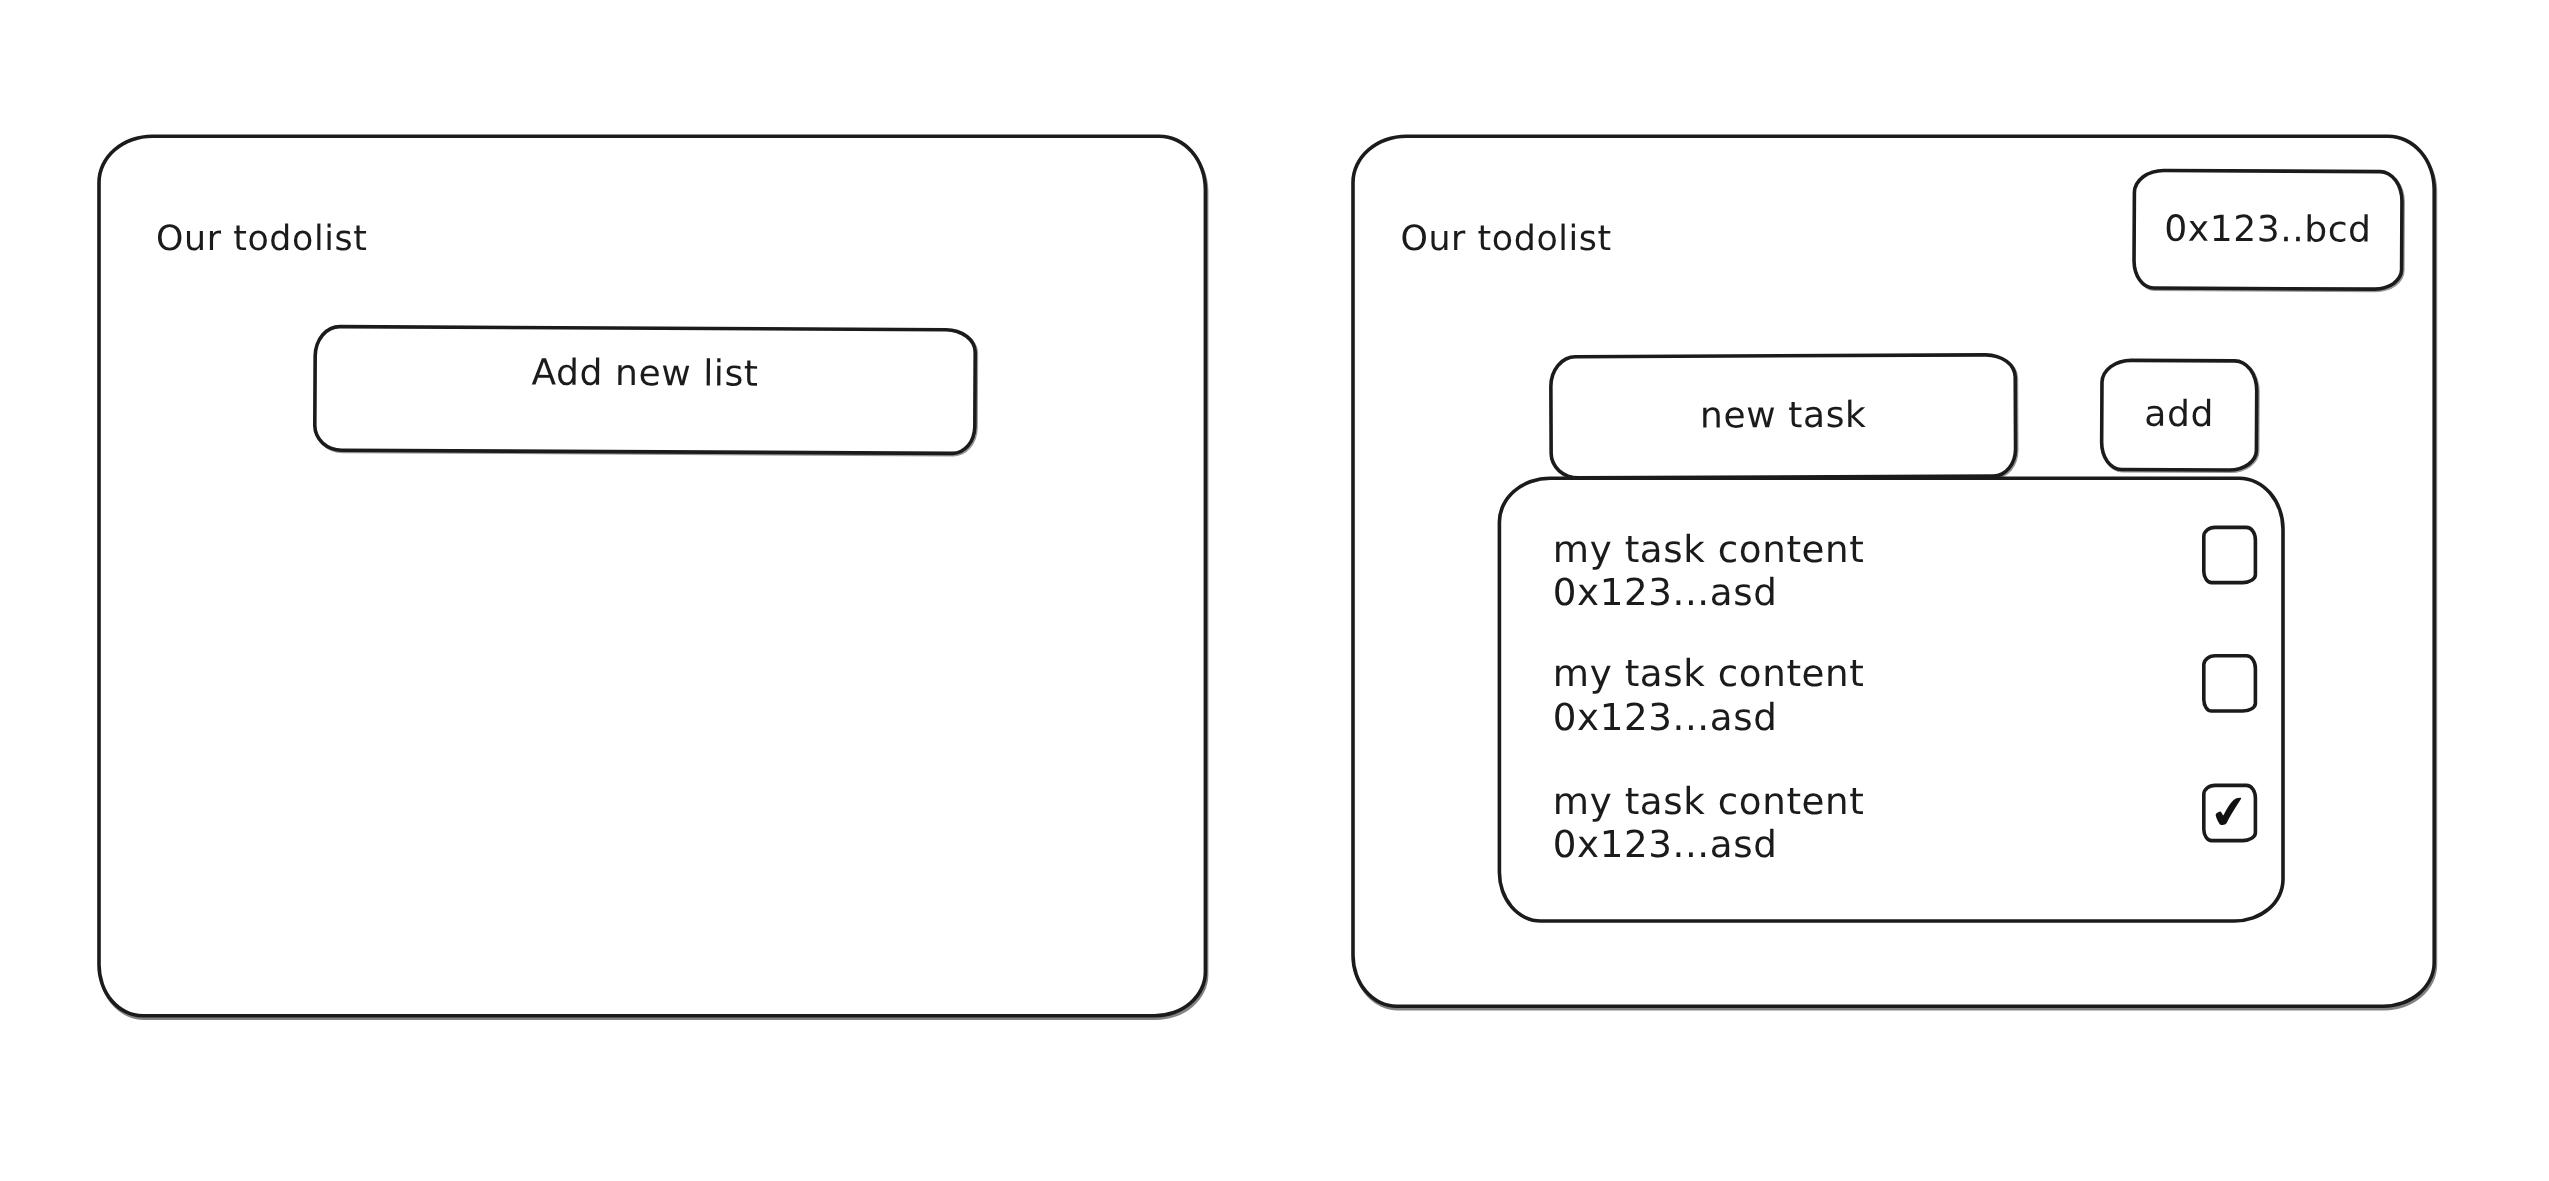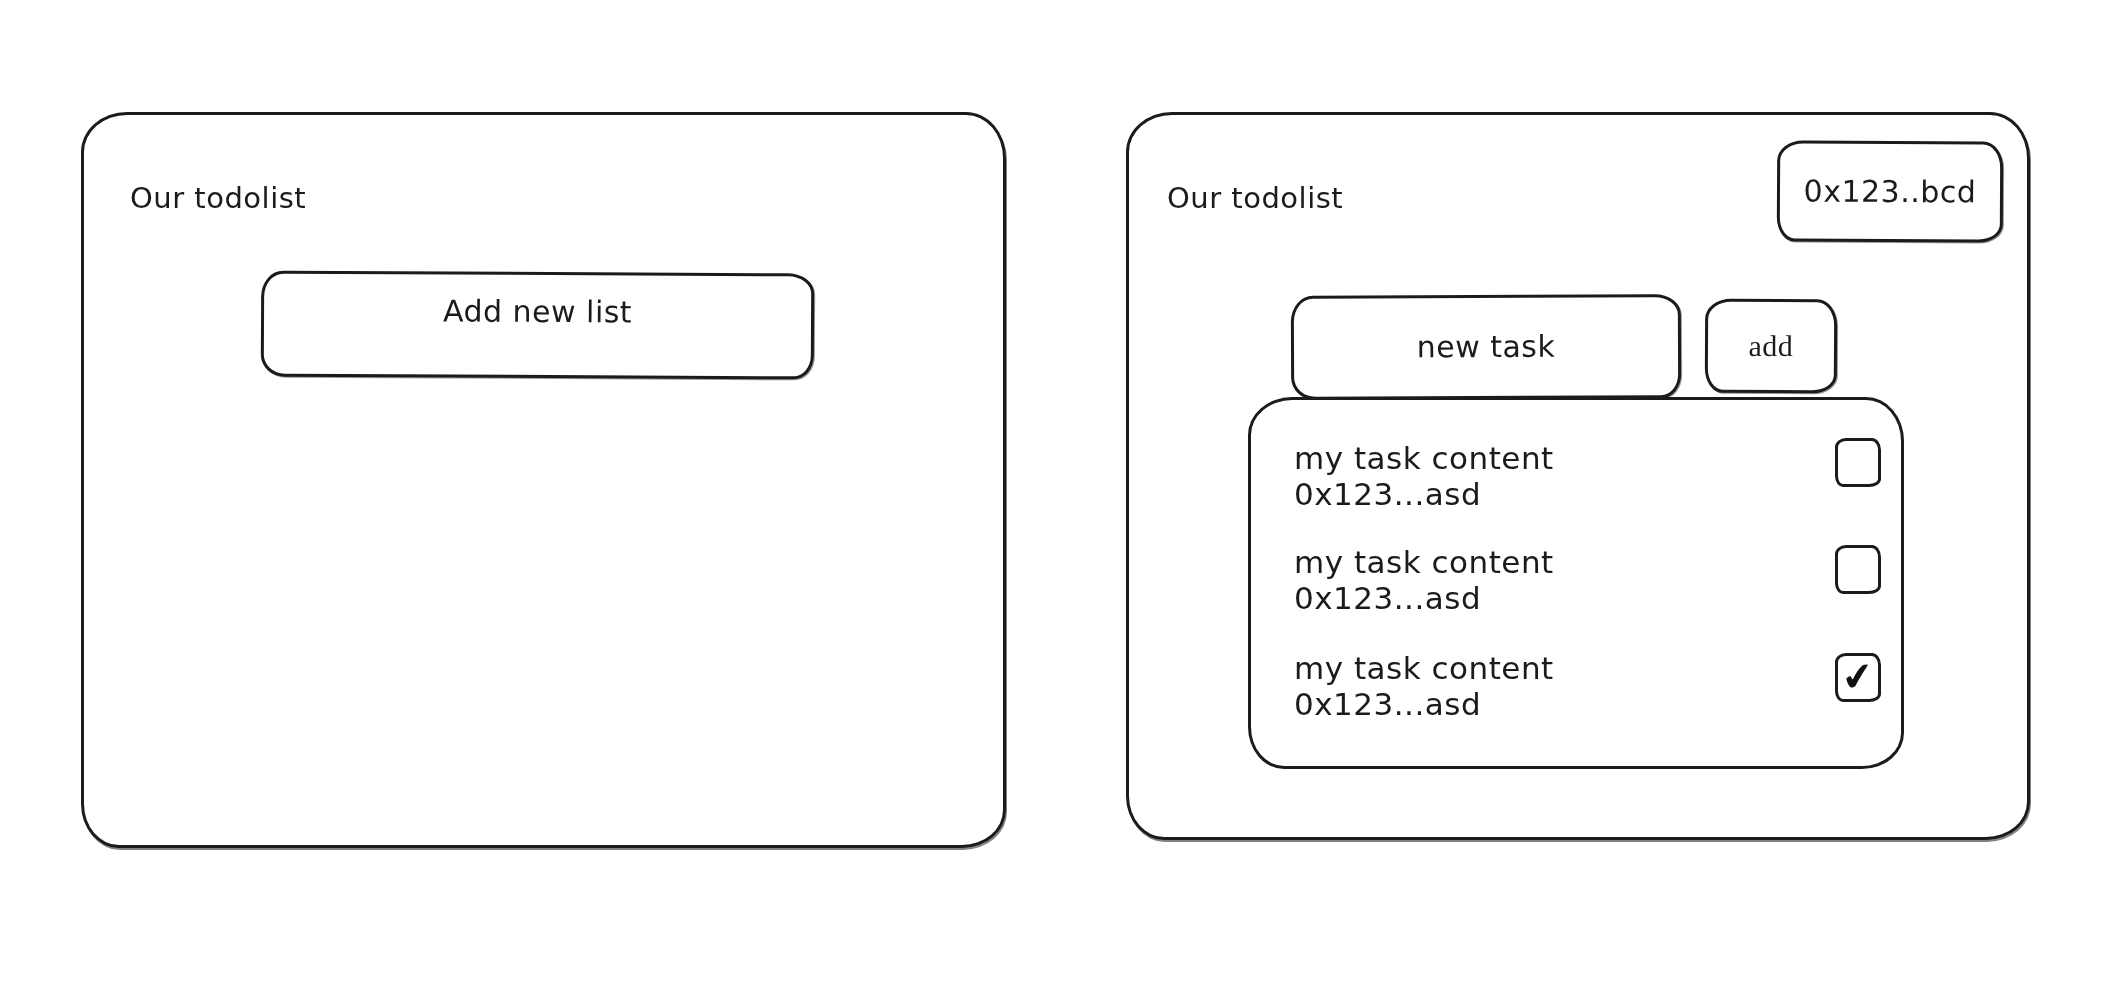--- a/index.html
+++ b/index.html
@@ -103,21 +103,21 @@
   </div>
 
   <div class="sk sk-panel" style="left:1126px; top:112px; width:904px; height:728px;">
 
     <div class="panel-title" style="left:38px; top:66px;">Our todolist</div>
 
     <div class="sk sk-btn center-label tilt-b" style="left:648px; top:26px; width:226px; height:101px;">0x123..bcd</div>
 
     <div class="sk sk-input center-label tilt-a" style="left:162px; top:180px; width:390px; height:104px;">new task</div>
 
-    <div class="sk sk-btn center-label tilt-b" style="left:576px; top:184px; width:132px; height:94px;font-family:Liberation Serif, serif;">add</div>
+    <div class="sk sk-btn center-label tilt-b" style="left:621px; top:184px; width:132px; height:94px;">add</div>
 
     <div class="sk sk-list" style="left:119px; top:282px; width:656px; height:372px;">
 
       <div class="task-row" style="top:40px;">
         <div class="task-line">my task content</div>
         <div class="task-line">0x123...asd</div>
       </div>
       <div class="checkbox" style="top:38px;">
         <span class="check-glyph"></span>
       </div>

